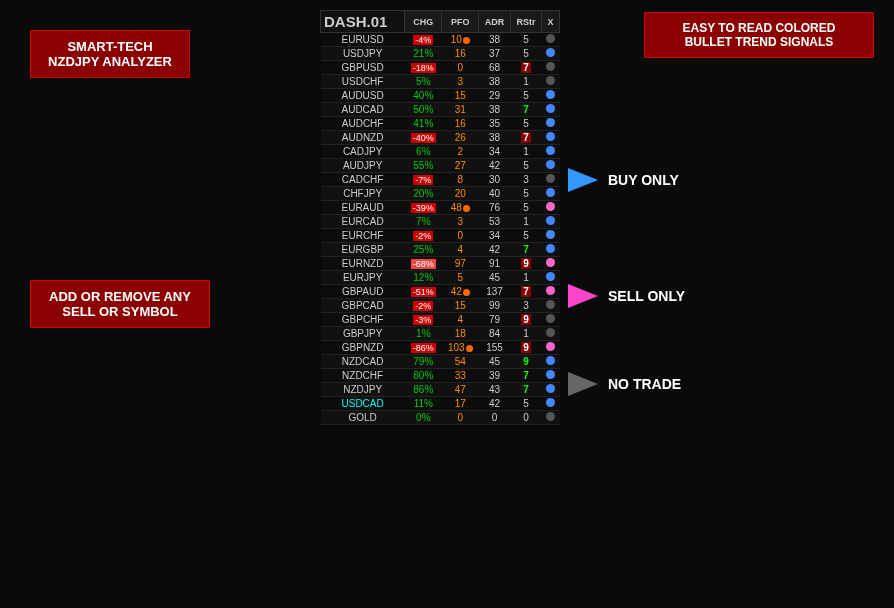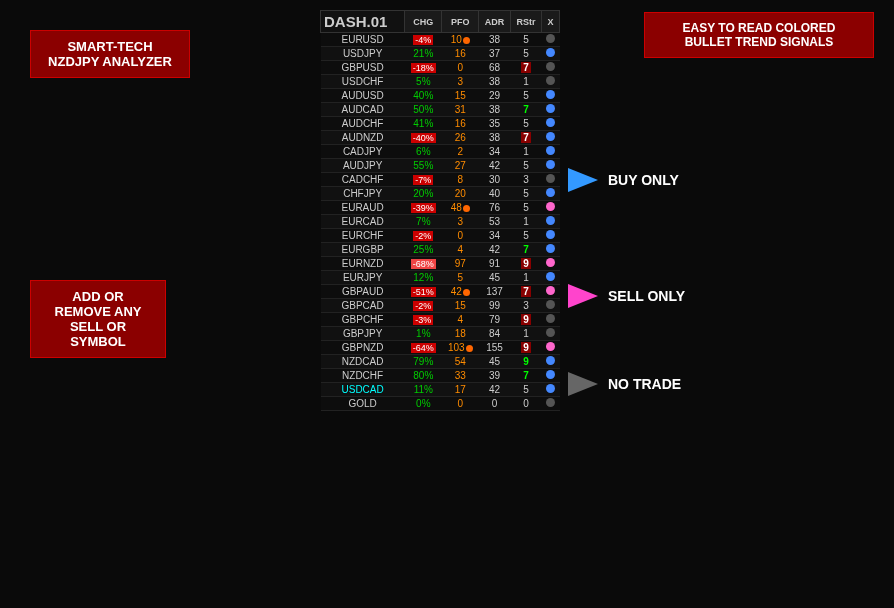--- a/index.html
+++ b/index.html
@@ -26,21 +26,21 @@
 
     #label-smart-tech {
       left: 30px;
       top: 30px;
       width: 160px;
     }
 
     #label-add-remove {
       left: 30px;
       top: 280px;
-      width: 136px;
+      width: 180px;
     }
 
     
     #label-bullet {
       position: absolute;
       right: 30px;
       top: 12px;
       width: 220px;
       background: #8b0000;
       color: #fff;
@@ -343,21 +343,21 @@
         <tr>
           <td style="color: rgb(204, 204, 204);">GBPJPY</td>
           <td><span style="color:#00cc00;">1%</span></td>
           <td><span style="color:#ff8c00;">18</span></td>
           <td style="color: rgb(204, 204, 204);">84</td>
           <td><span style="color:#cccccc;">1</span></td>
           <td><span style="display:inline-block;width:9px;height:9px;border-radius:50%;background:#555555;"></span></td>
         </tr>
         <tr>
           <td style="color: rgb(204, 204, 204);">GBPNZD</td>
-          <td><span style="background:#cc0000;color:#fff;padding:0 2px;font-size:9px;">-64%</span></td>
+          <td><span style="background:#cc0000;color:#fff;padding:0 2px;font-size:9px;">-86%</span></td>
           <td><span style="color:#ff8c00;">103</span><span style="display:inline-block;width:7px;height:7px;border-radius:50%;background:#ff6600;margin-left:1px;vertical-align:middle;"></span></td>
           <td style="color: rgb(204, 204, 204);">155</td>
           <td><span style="background:#880000;color:#fff;padding:0 2px;font-weight:bold;">9</span></td>
           <td><span style="display:inline-block;width:9px;height:9px;border-radius:50%;background:#ff66cc;"></span></td>
         </tr>
         <tr>
           <td style="color: rgb(204, 204, 204);">NZDCAD</td>
           <td><span style="color:#00cc00;">79%</span></td>
           <td><span style="color:#ff8c00;">54</span></td>
           <td style="color: rgb(204, 204, 204);">45</td>
@@ -366,20 +366,28 @@
         </tr>
         <tr>
           <td style="color: rgb(204, 204, 204);">NZDCHF</td>
           <td><span style="color:#00cc00;">80%</span></td>
           <td><span style="color:#ff8c00;">33</span></td>
           <td style="color: rgb(204, 204, 204);">39</td>
           <td><span style="color:#00ff00;font-weight:bold;">7</span></td>
           <td><span style="display:inline-block;width:9px;height:9px;border-radius:50%;background:#4488ff;"></span></td>
         </tr>
         <tr>
+          <td style="color: rgb(204, 204, 204);">NZDJPY</td>
+          <td><span style="color:#00cc00;">86%</span></td>
+          <td><span style="color:#ff8c00;">47</span></td>
+          <td style="color: rgb(204, 204, 204);">43</td>
+          <td><span style="color:#00ff00;font-weight:bold;">7</span></td>
+          <td><span style="display:inline-block;width:9px;height:9px;border-radius:50%;background:#4488ff;"></span></td>
+        </tr>
+        <tr>
           <td style="color: rgb(0, 255, 255);">USDCAD</td>
           <td><span style="color:#00cc00;">11%</span></td>
           <td><span style="color:#ff8c00;">17</span></td>
           <td style="color: rgb(204, 204, 204);">42</td>
           <td><span style="color:#cccccc;">5</span></td>
           <td><span style="display:inline-block;width:9px;height:9px;border-radius:50%;background:#4488ff;"></span></td>
         </tr>
         <tr>
           <td style="color: rgb(204, 204, 204);">GOLD</td>
           <td><span style="color:#00cc00;">0%</span></td>

